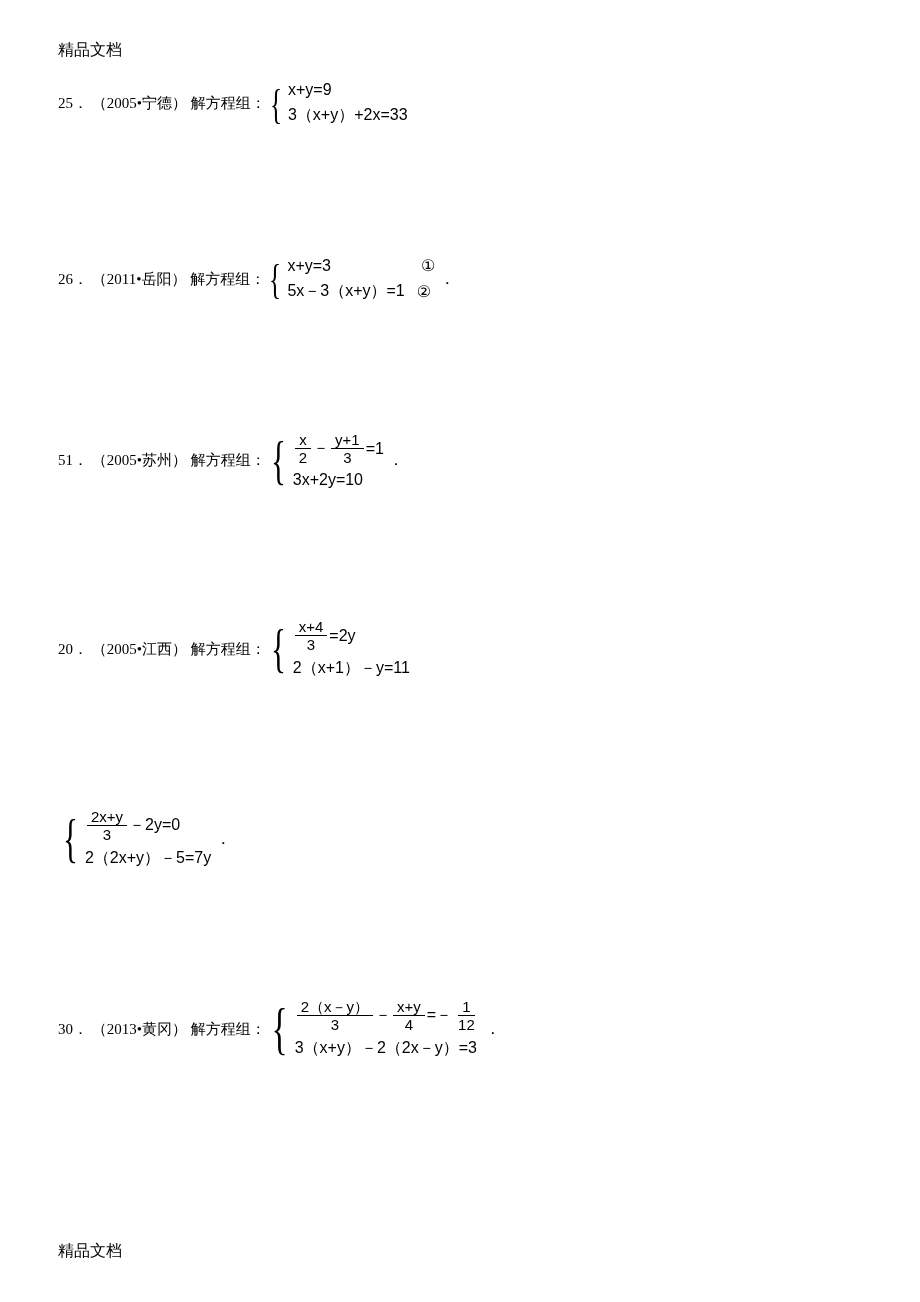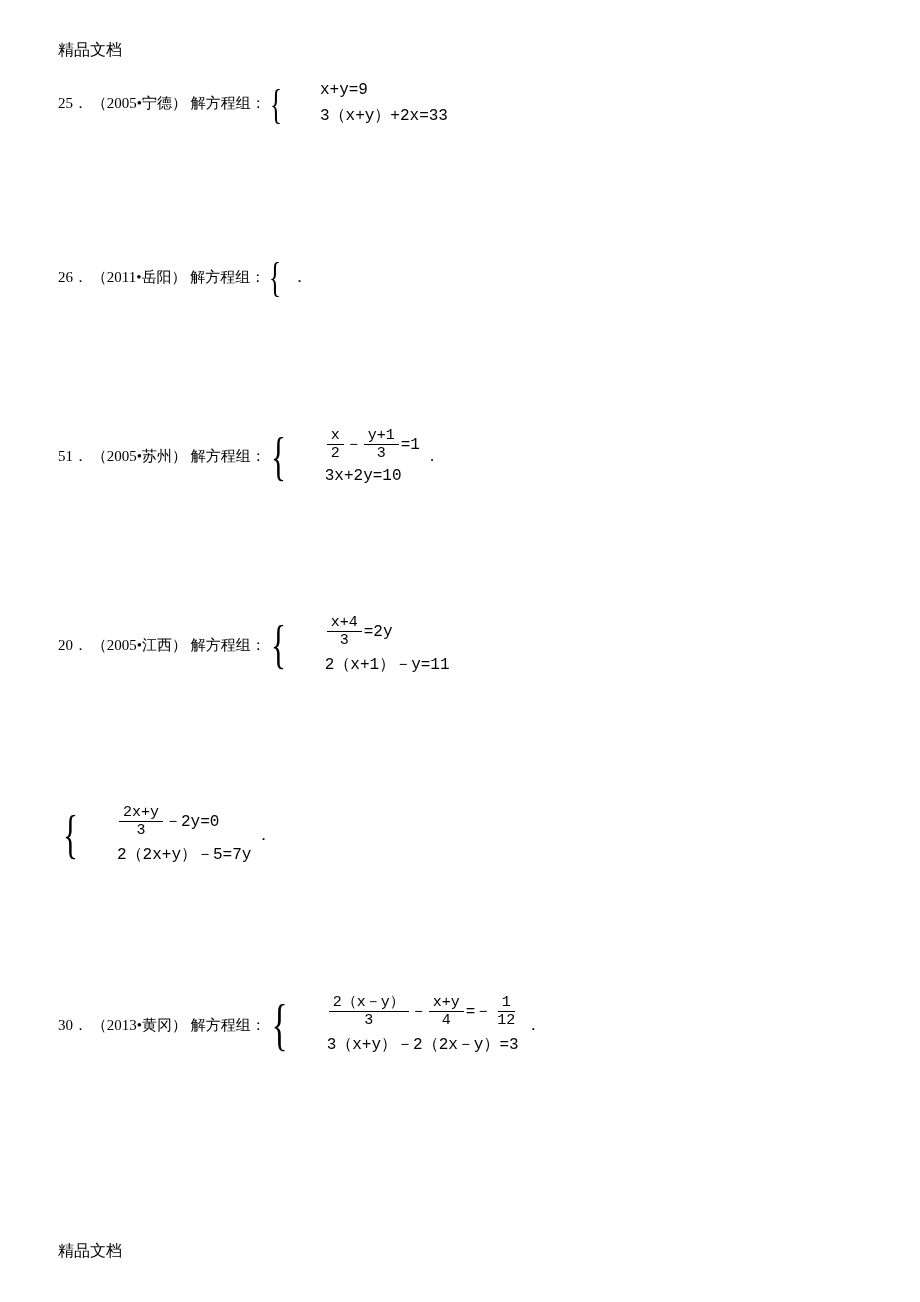--- a/index.html
+++ b/index.html
@@ -47,23 +47,22 @@
       font-size: 42px;
       line-height: 1;
       margin-right: 2px;
       font-family: "Times New Roman", serif;
       transform: scaleX(0.6);
     }
     .equations {
       display: flex;
       flex-direction: column;
       gap: 6px;
-      font-family: Liberation Mono, monospace;
-      font-size: 16px;
-      margin-left: 32px;
+      font-family: Liberation Sans, sans-serif;
+      font-size: 16px;
     }
     .eq-line {
       display: flex;
       align-items: center;
       white-space: nowrap;
     }
     .frac {
       display: inline-flex;
       flex-direction: column;
       align-items: center;
@@ -110,20 +109,30 @@
 </div>
 
 <div class="problem-row">
   <span class="problem-label">
     <span>26</span><span>．</span>
     <span>（2011•岳阳）</span>
     <span>解方程组：</span>
   </span>
   <span class="brace-container">
     <span class="brace">{</span>
+    <span class="equations">
+      <span class="eq-line">
+        <span>x+y=3</span>
+        <span class="circle-num" style="margin-left:90px">①</span>
+      </span>
+      <span class="eq-line">
+        <span>5x－3（x+y）=1</span>
+        <span class="circle-num" style="margin-left:12px">②</span>
+      </span>
+    </span>
   </span>
   <span class="period">．</span>
 </div>
 
 <div class="problem-row">
   <span class="problem-label">
     <span>51</span><span>．</span>
     <span>（2005•苏州）</span>
     <span>解方程组：</span>
   </span>

